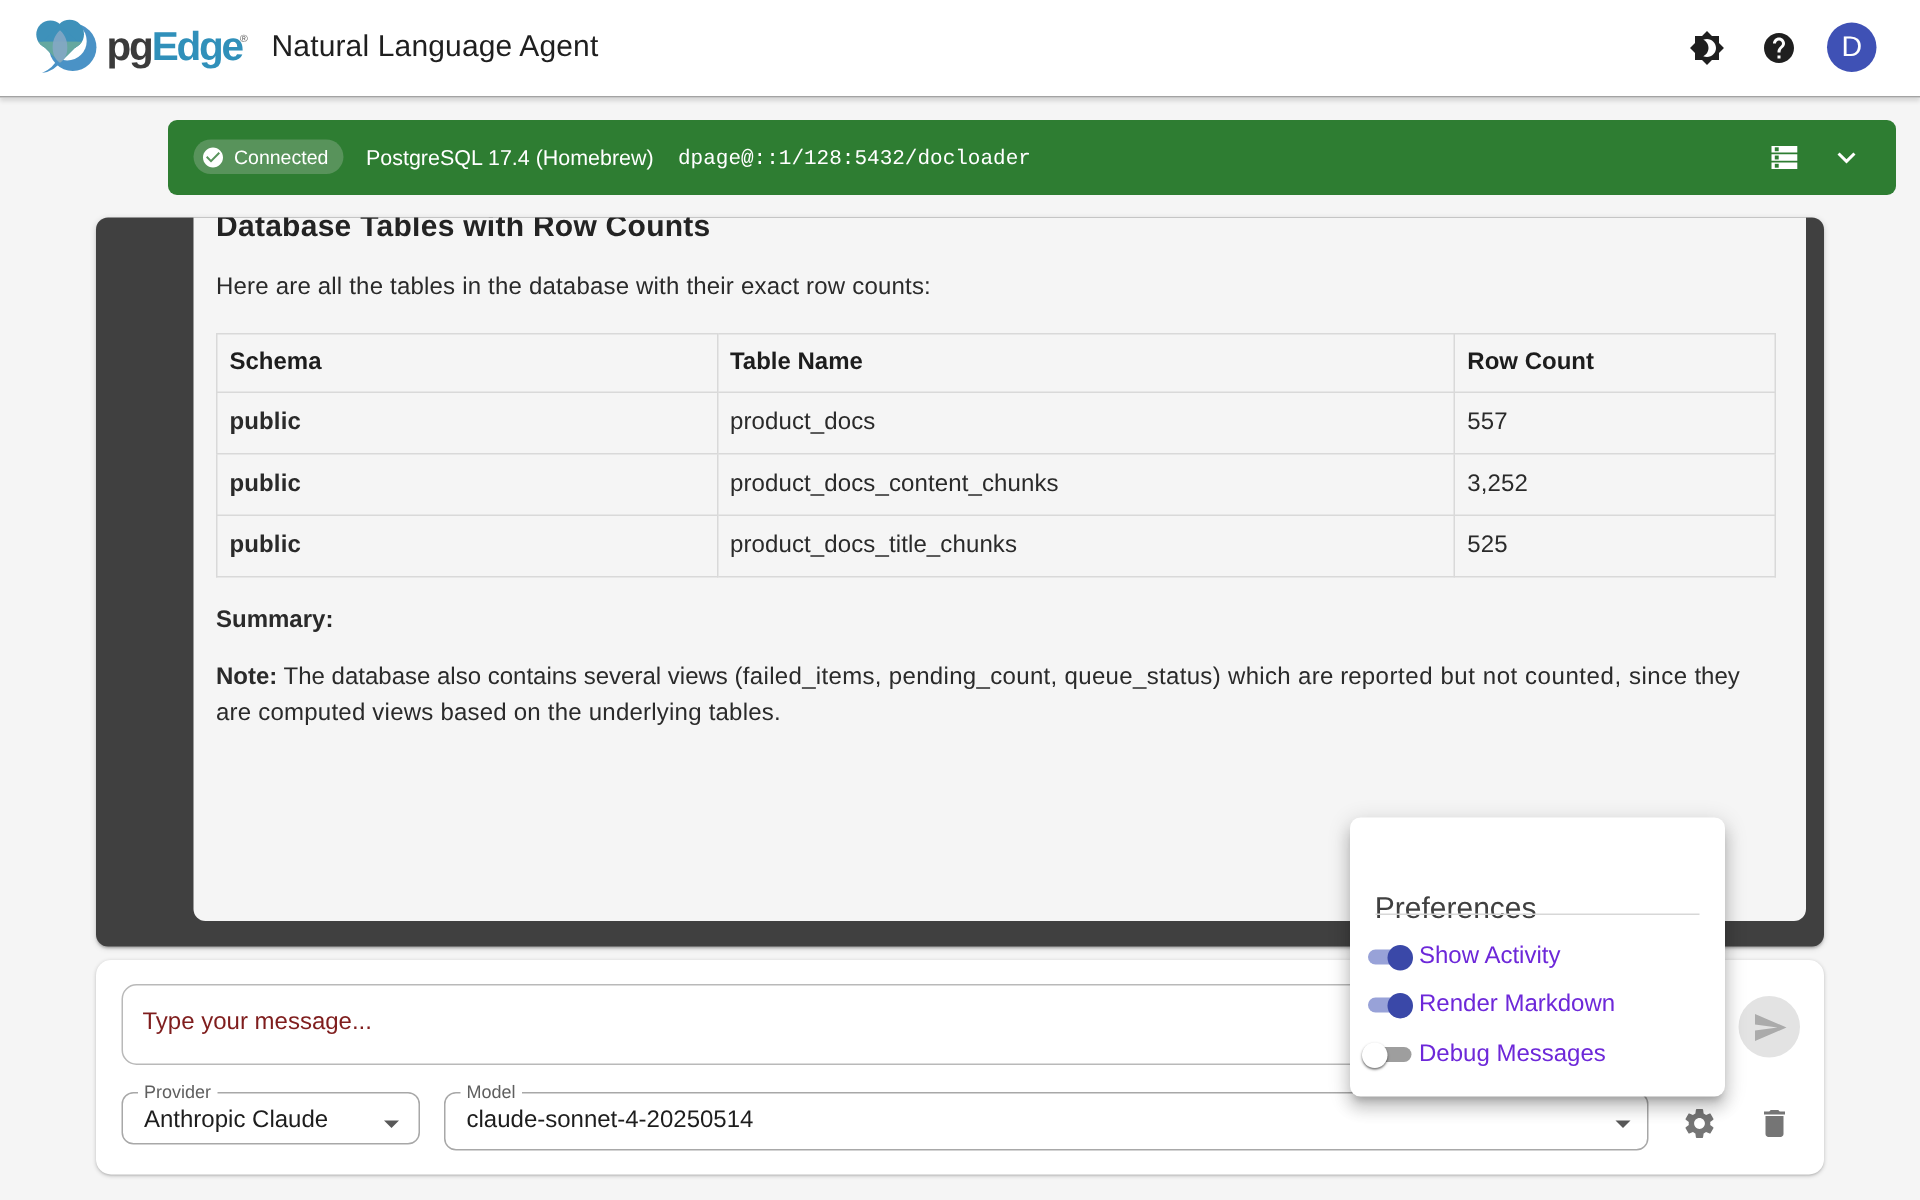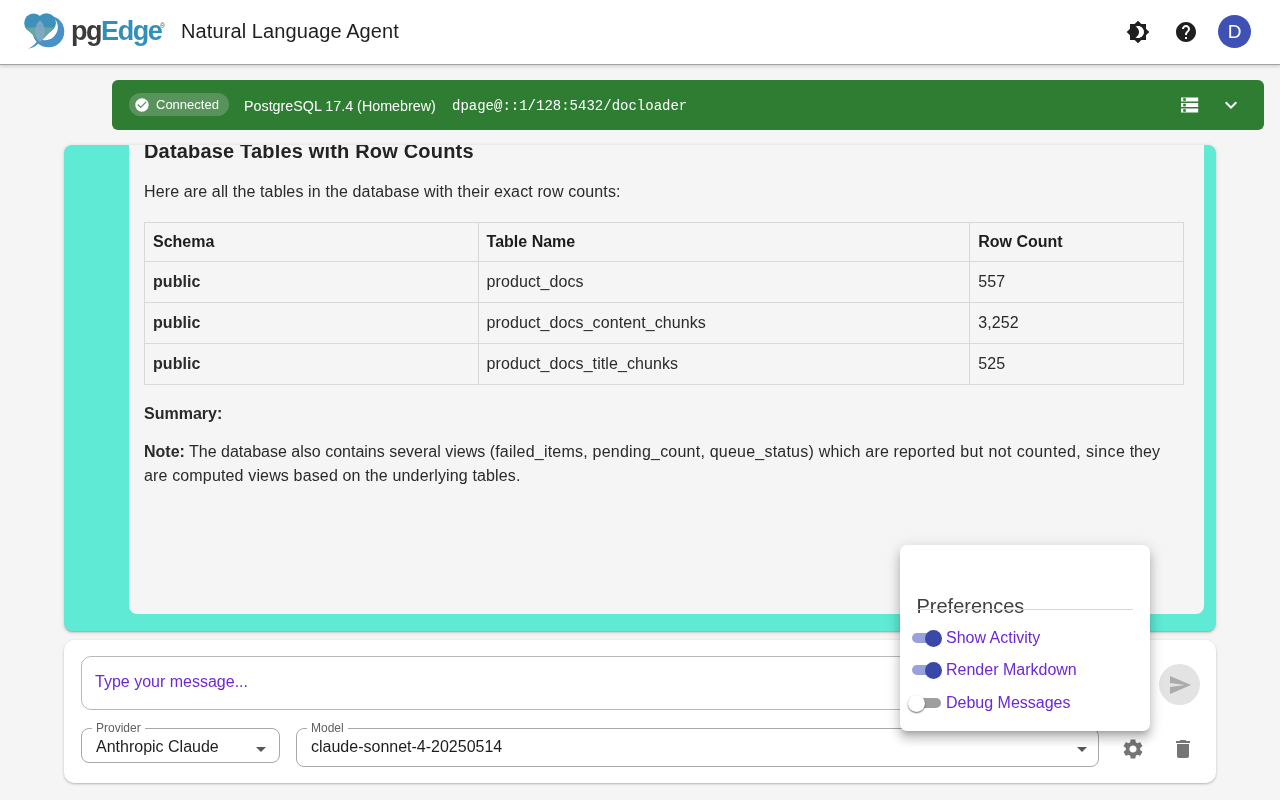--- a/index.html
+++ b/index.html
@@ -18,21 +18,21 @@
 
   
   #banner { left:64px; top:80px; width:1152px; height:50px; background:#2e7d32; border-radius:6px; z-index:5;margin-left:48px; }
   #chip { left:17px; top:13px; height:23px; border-radius:12px; background:#58935b;
     color:#fff; font-size:13px; padding:0 10px 0 27px; line-height:23px; }
   #chip svg { position:absolute; left:4.5px; top:3.5px; }
   .bannertxt { color:#fff; font-size:14.3px; top:17.5px; }
   #bannermono { color:#fff; font-family:"Liberation Mono", monospace; font-size:14px; top:17.5px; left:340px; }
 
   
-  #chatpanel { left:64px; top:145px; width:1152px; height:486px; background:#5eead4; border-radius:8px;
+  #chatpanel { left:64px; top:145px; width:1152px; height:486px; background:#404040; border-radius:8px;
     box-shadow:0 2px 2px -1px rgba(0,0,0,.28), 0 1px 4px 0 rgba(0,0,0,.16); overflow:hidden; }
   #card { position:absolute; left:65px; top:-21px; width:1075px; height:490px;
     background:#f5f5f5; border-radius:8px; padding:0 20px 0 15px; color:#2a2a2a; }
   #card h3 { font-size:20px; line-height:24px; color:#232323; margin-top:14.5px; letter-spacing:.18px; }
   #card p.lead { font-size:16px; line-height:24px; margin-top:17px; letter-spacing:.13px; }
   #card table { border-collapse:collapse; width:1040px; margin-top:18px; font-size:16px; }
   #card th, #card td { border:1px solid #d9d9d9; text-align:left; padding:0 8px; }
   #card th { height:39px; font-weight:700; color:#1d1d1d; }
   #card td { height:41px; letter-spacing:.08px; }
   #card col.c1 { width:334px; } #card col.c2 { width:492px; } #card col.c3 { width:214px; }
@@ -40,21 +40,21 @@
   #summary { font-size:16px; font-weight:700; line-height:24px; margin-top:17.5px; }
   #card ul { margin:7px 0 0 0; padding-left:16px; font-size:16px; list-style:none; }
   #card li { line-height:28px; position:relative; letter-spacing:.1px; }
   #card li::before { content:''; position:absolute; left:-13.5px; top:12px; width:4.6px; height:4.6px; border-radius:50%; background:#2a2a2a; }
   #note { font-size:16px; line-height:23.5px; margin-top:14px; }
 
   
   #inputpanel { left:64px; top:640px; width:1152px; height:143px; background:#fff; border-radius:10px;
     box-shadow:0 1px 3px rgba(0,0,0,.2), 0 1px 1px rgba(0,0,0,.08); }
   #msgbox { left:17px; top:16px; width:1065px; height:54px; border:1px solid #b9b9b9; border-radius:10px; }
-  #placeholder { left:31px; top:670px; font-size:16px; color:#6d28d9; line-height:24px; }
+  #placeholder { left:31px; top:670px; font-size:16px; color:#7f1d1d; line-height:24px; }
   #sendbtn { left:1095px; top:24px; width:41px; height:41px; border-radius:50%; background:#e3e3e3; }
   #sendbtn svg { position:absolute; left:9px; top:8.5px; }
   .sel { border:1px solid #a8a8a8; border-radius:8px; background:#fff; }
   #provider { left:17px; top:88px; width:199px; height:35px; }
   #model { left:232px; top:88px; width:803px; height:39px; }
   .sel .lab { position:absolute; top:-8px; font-size:12px; color:#5f5f5f; background:#fff; padding:0 4px; line-height:15px; }
   .sel .val { position:absolute; left:14px; top:9px; font-size:16px; color:#1d1d1d; }
   .sel .arr { position:absolute; width:0; height:0; border-left:5.2px solid transparent; border-right:5.2px solid transparent;
     border-top:5.6px solid #585858; top:17.5px; }
   .icbtn { color:#757575; }

